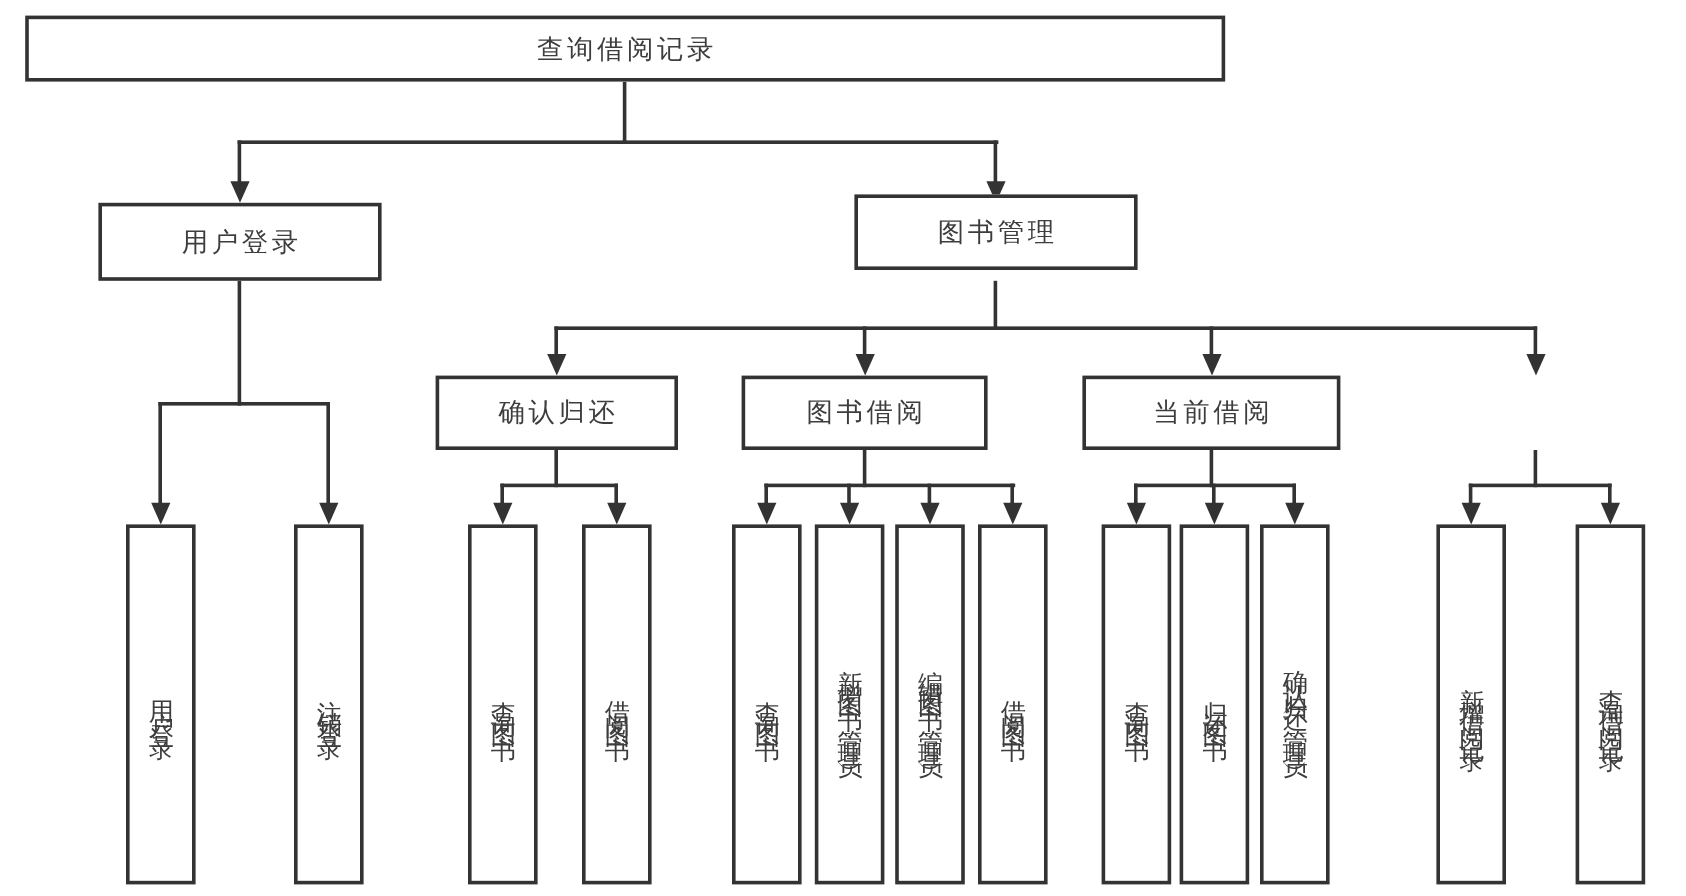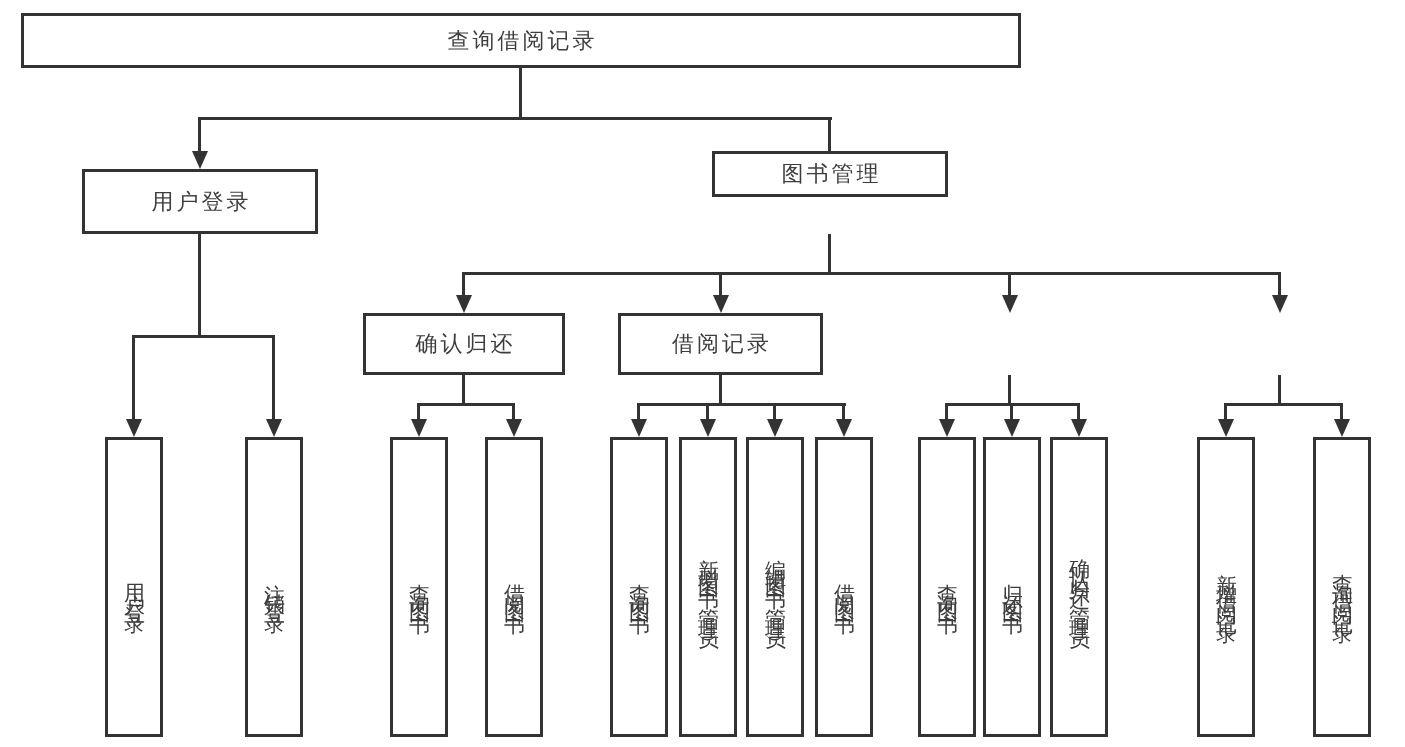--- a/index.html
+++ b/index.html
@@ -129,29 +129,32 @@
   <div class="line" style="left:1340px;top:403px;width:3px;height:18px"></div>
   <div class="arrow" style="left:1334px;top:419px"></div>
 
   <div class="nbox" style="left:21px;top:13px;width:1000px;height:55px">
     <span class="hlabel">查询借阅记录</span>
   </div>
 
   <div class="nbox" style="left:82px;top:169px;width:236px;height:65px">
     <span class="hlabel">用户登录</span>
   </div>
-  <div class="nbox" style="left:712px;top:151px;width:236px;height:46px">
+  <div class="nbox" style="left:712px;top:162px;width:236px;height:63px">
     <span class="hlabel">图书管理</span>
   </div>
 
   <div class="nbox" style="left:363px;top:313px;width:202px;height:62px">
     <span class="hlabel">确认归还</span>
   </div>
   <div class="nbox" style="left:618px;top:313px;width:205px;height:62px">
-    <span class="hlabel">借阅记录</span>
+    <span class="hlabel">图书借阅</span>
+  </div>
+  <div class="nbox" style="left:902px;top:313px;width:215px;height:62px">
+    <span class="hlabel">当前借阅</span>
   </div>
 
   <div class="nbox" style="left:105px;top:437px;width:58px;height:300px">
     <span class="vlabel">用户登录</span>
   </div>
   <div class="nbox" style="left:245px;top:437px;width:58px;height:300px">
     <span class="vlabel">注销登录</span>
   </div>
 
   <div class="nbox" style="left:390px;top:437px;width:58px;height:300px">

